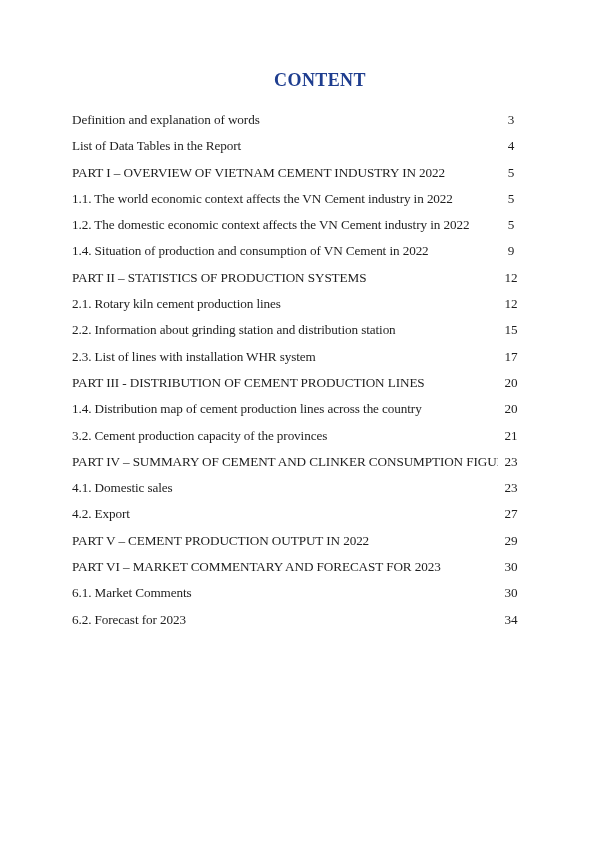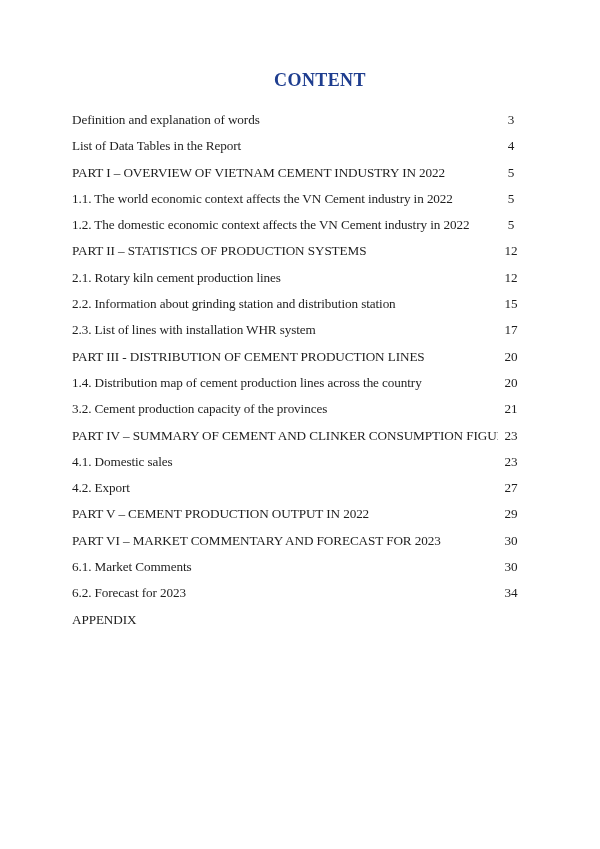--- a/index.html
+++ b/index.html
@@ -101,20 +101,24 @@
       <span class="toc-label">1.1. The world economic context affects the VN Cement industry in 2022</span>
       <span class="toc-page">5</span>
     </div>
 
     <div class="toc-row">
       <span class="toc-label">1.2. The domestic economic context affects the VN Cement industry in 2022</span>
       <span class="toc-page">5</span>
     </div>
 
 
+    <div class="toc-row">
+      <span class="toc-label">1.4. Situation of production and consumption of VN Cement in 2022</span>
+      <span class="toc-page">9</span>
+    </div>
 
 
     <div class="toc-row">
       <span class="toc-label">PART II – STATISTICS OF PRODUCTION SYSTEMS</span>
       <span class="toc-page">12</span>
     </div>
 
     <div class="toc-row">
       <span class="toc-label">2.1. Rotary kiln cement production lines</span>
       <span class="toc-page">12</span>

